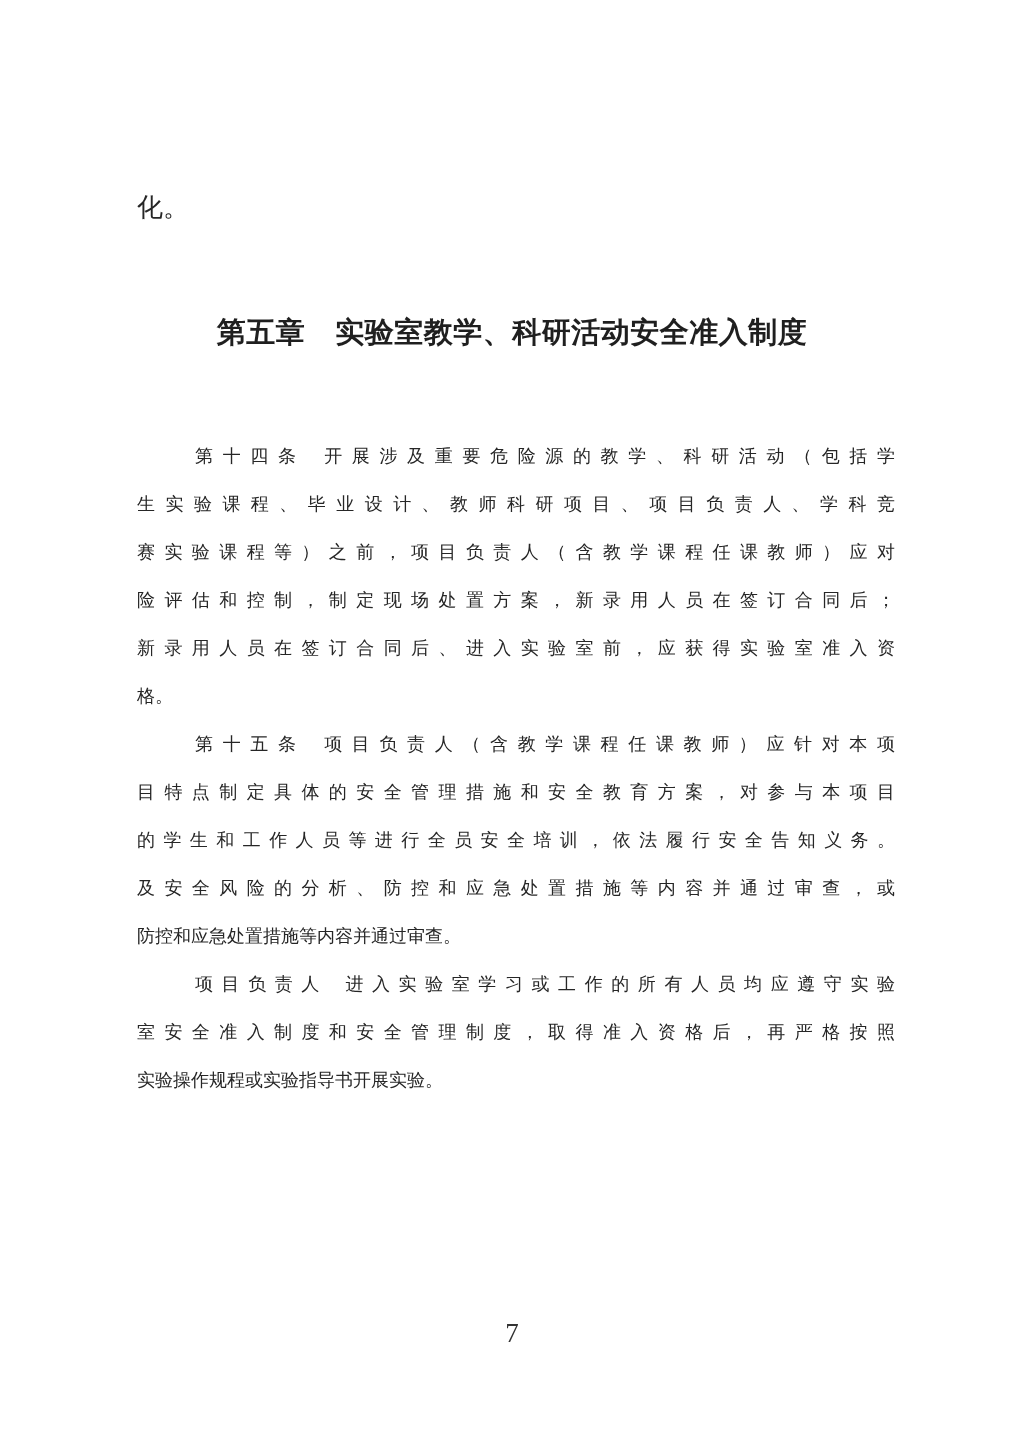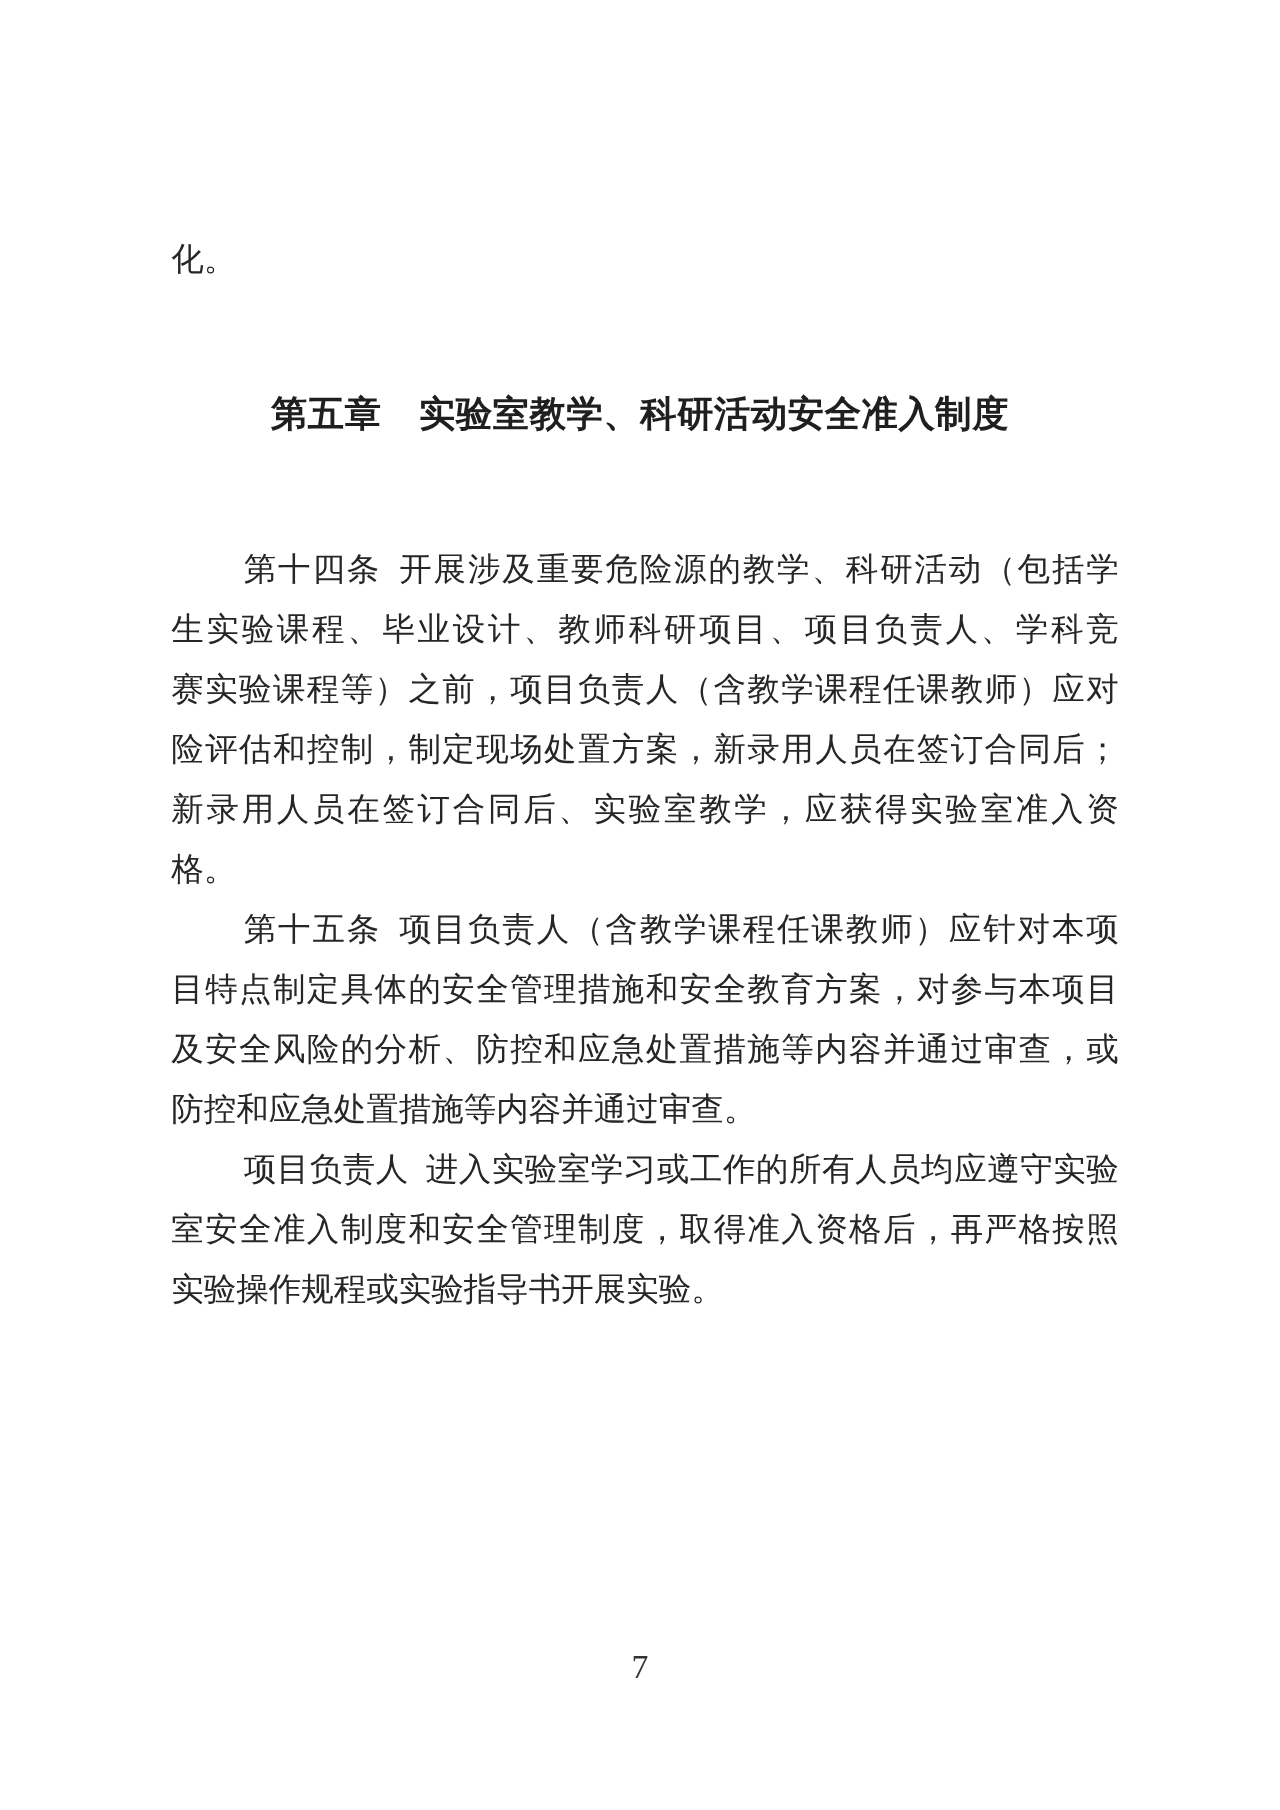--- a/index.html
+++ b/index.html
@@ -40,21 +40,21 @@
     font-size: 29px;
     line-height: 38px;
     letter-spacing: 0.5px;
     color: #1f1f1f;
   }
   .doc-body {
     position: absolute;
     left: 137px;
     top: 432px;
     width: 758px;
-    font-size: 26px;
+    font-size: 18px;
     line-height: 48px;
   }
   .ln {
     text-align: justify;
     text-align-last: justify;
     height: 48px;
   }
   .ln.ind {
     text-indent: 58px;
   }
@@ -79,24 +79,25 @@
 
   <div class="cont-line">化。</div>
 
   <h1 class="chapter">第五章  实验室教学、科研活动安全准入制度</h1>
 
   <div class="doc-body">
     <div class="ln ind">第十四条 开展涉及重要危险源的教学、科研活动（包括学</div>
     <div class="ln">生实验课程、毕业设计、教师科研项目、项目负责人、学科竞</div>
     <div class="ln">赛实验课程等）之前，项目负责人（含教学课程任课教师）应对</div>
     <div class="ln">险评估和控制，制定现场处置方案，新录用人员在签订合同后；</div>
-    <div class="ln">新录用人员在签订合同后、实验室教学，应获得实验室准入资</div>
+    <div class="ln">新录用人员在签订合同后、进入实验室前，应获得实验室准入资</div>
     <div class="ln short">格。</div>
     <div class="ln ind">第十五条 项目负责人（含教学课程任课教师）应针对本项</div>
     <div class="ln">目特点制定具体的安全管理措施和安全教育方案，对参与本项目</div>
+    <div class="ln">的学生和工作人员等进行全员安全培训，依法履行安全告知义务。</div>
     <div class="ln">及安全风险的分析、防控和应急处置措施等内容并通过审查，或</div>
     <div class="ln short">防控和应急处置措施等内容并通过审查。</div>
     <div class="ln ind">项目负责人 进入实验室学习或工作的所有人员均应遵守实验</div>
     <div class="ln">室安全准入制度和安全管理制度，取得准入资格后，再严格按照</div>
     <div class="ln short">实验操作规程或实验指导书开展实验。</div>
   </div>
 
   <div class="pageno">7</div>
 
 </div>

